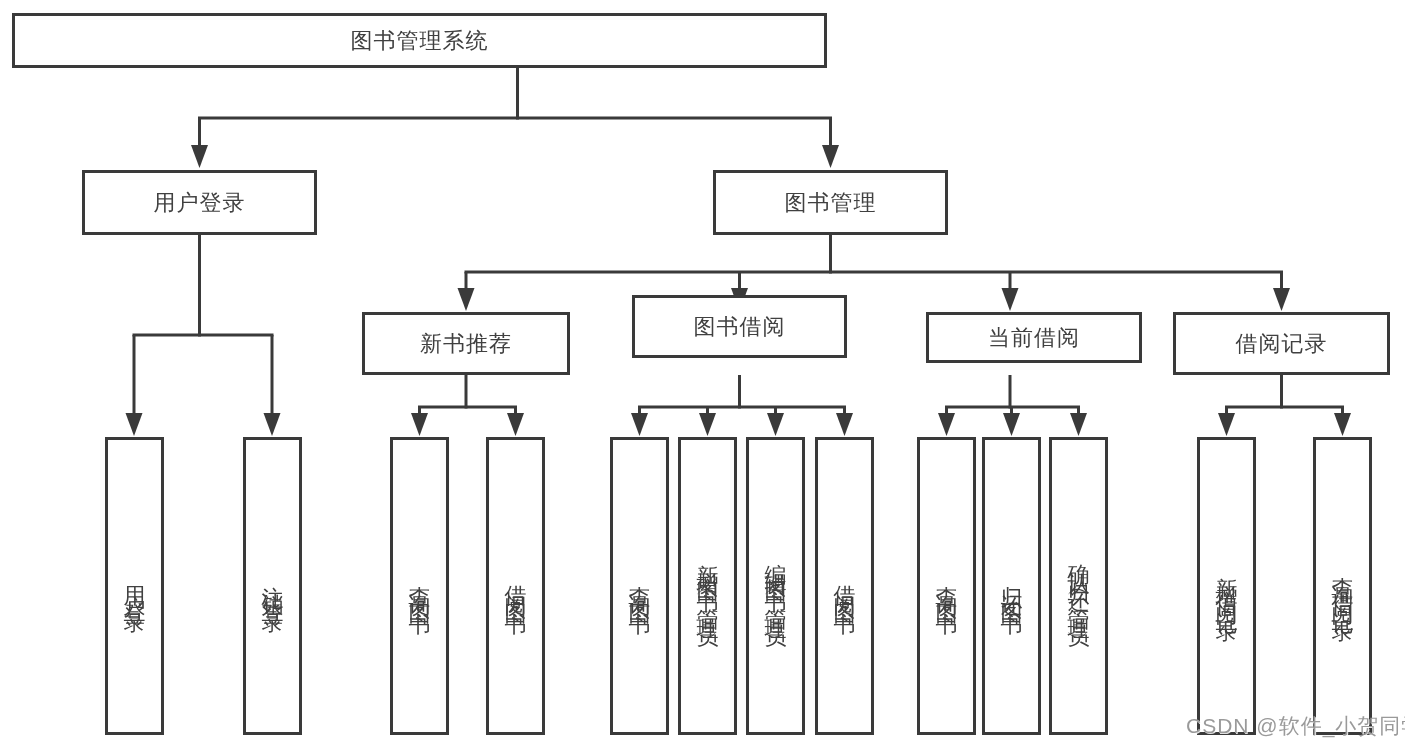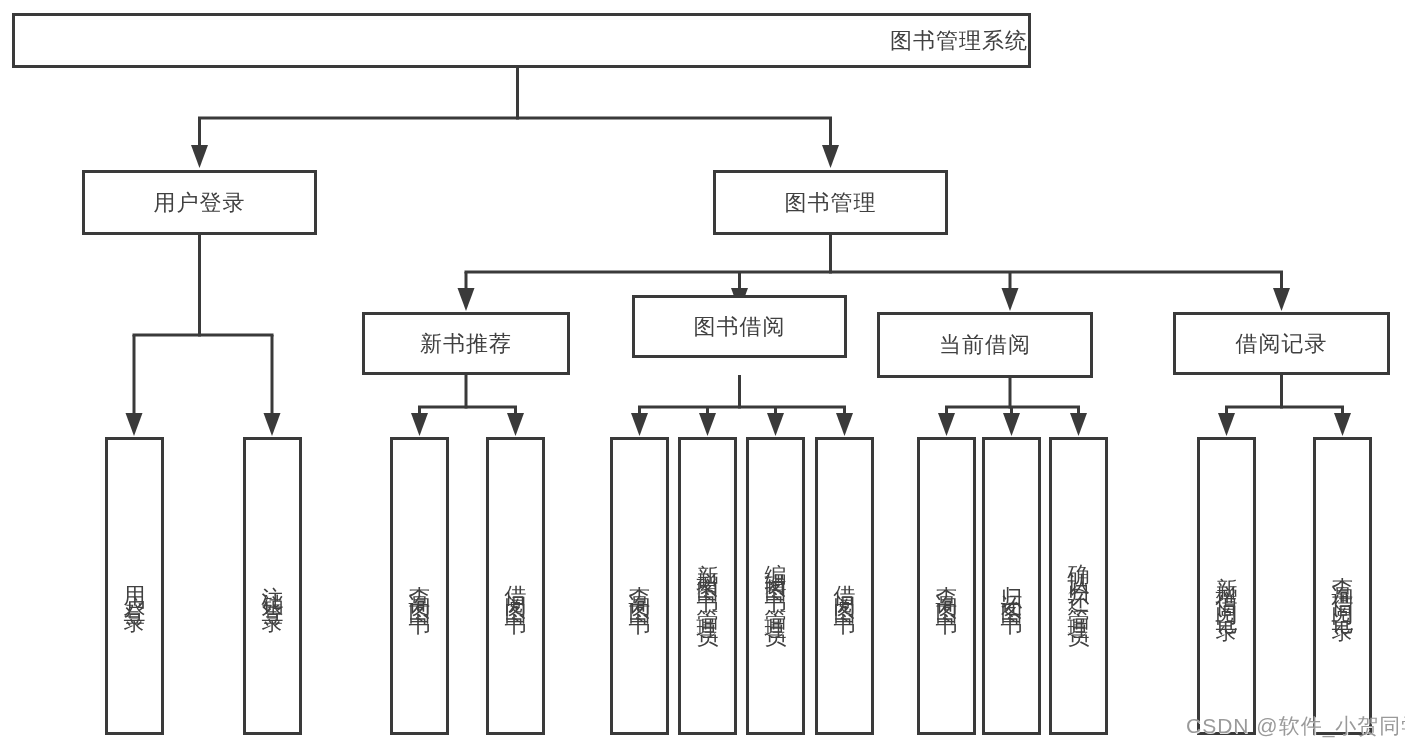--- a/index.html
+++ b/index.html
@@ -111,38 +111,38 @@
       <path d="M 775.5 436 l -8.5 -23 l 17 0 z"></path>
       <path d="M 844.5 436 l -8.5 -23 l 17 0 z"></path>
       <path d="M 946.5 436 l -8.5 -23 l 17 0 z"></path>
       <path d="M 1011.5 436 l -8.5 -23 l 17 0 z"></path>
       <path d="M 1078.5 436 l -8.5 -23 l 17 0 z"></path>
       <path d="M 1226.5 436 l -8.5 -23 l 17 0 z"></path>
       <path d="M 1342.5 436 l -8.5 -23 l 17 0 z"></path>
     </g>
   </svg>
 
-  <div class="box" style="left:12px; top:13px; width:1019px; height:55px;justify-content:flex-end;">
+  <div class="box" style="left:12px; top:13px; width:815px; height:55px;">
     <span class="hlabel">图书管理系统</span>
   </div>
 
   <div class="box" style="left:82px; top:170px; width:235px; height:65px;">
     <span class="hlabel">用户登录</span>
   </div>
   <div class="box" style="left:362px; top:312px; width:208px; height:63px;">
     <span class="hlabel">新书推荐</span>
   </div>
 
   <div class="box" style="left:713px; top:170px; width:235px; height:65px;">
     <span class="hlabel">图书管理</span>
   </div>
   <div class="box" style="left:632px; top:295px; width:215px; height:63px;">
     <span class="hlabel">图书借阅</span>
   </div>
-  <div class="box" style="left:877px; top:312px; width:216px; height:66px;">
+  <div class="box" style="left:926px; top:312px; width:216px; height:51px;">
     <span class="hlabel">当前借阅</span>
   </div>
   <div class="box" style="left:1173px; top:312px; width:217px; height:63px;">
     <span class="hlabel">借阅记录</span>
   </div>
 
   <div class="box leaf" style="left:105px;">
     <span class="vlabel">用户登录</span>
   </div>
   <div class="box leaf" style="left:243px;">

